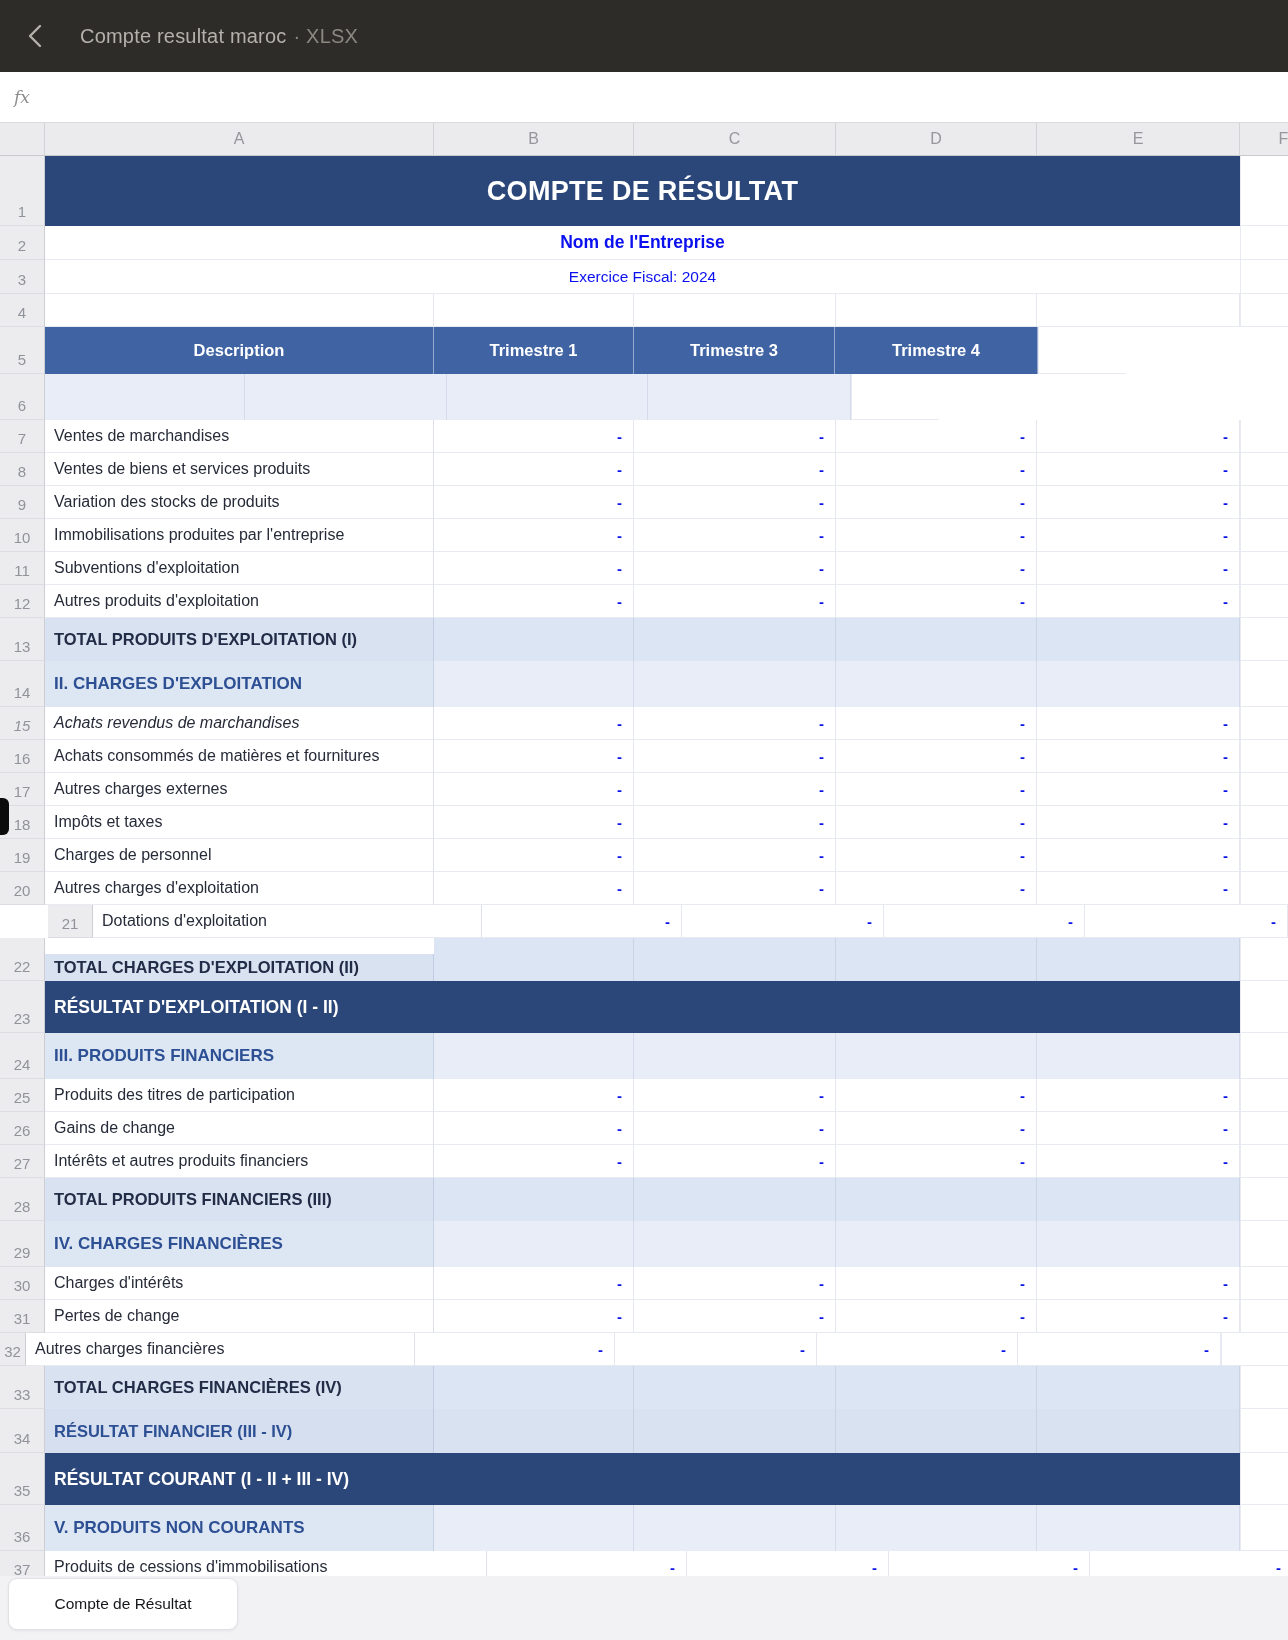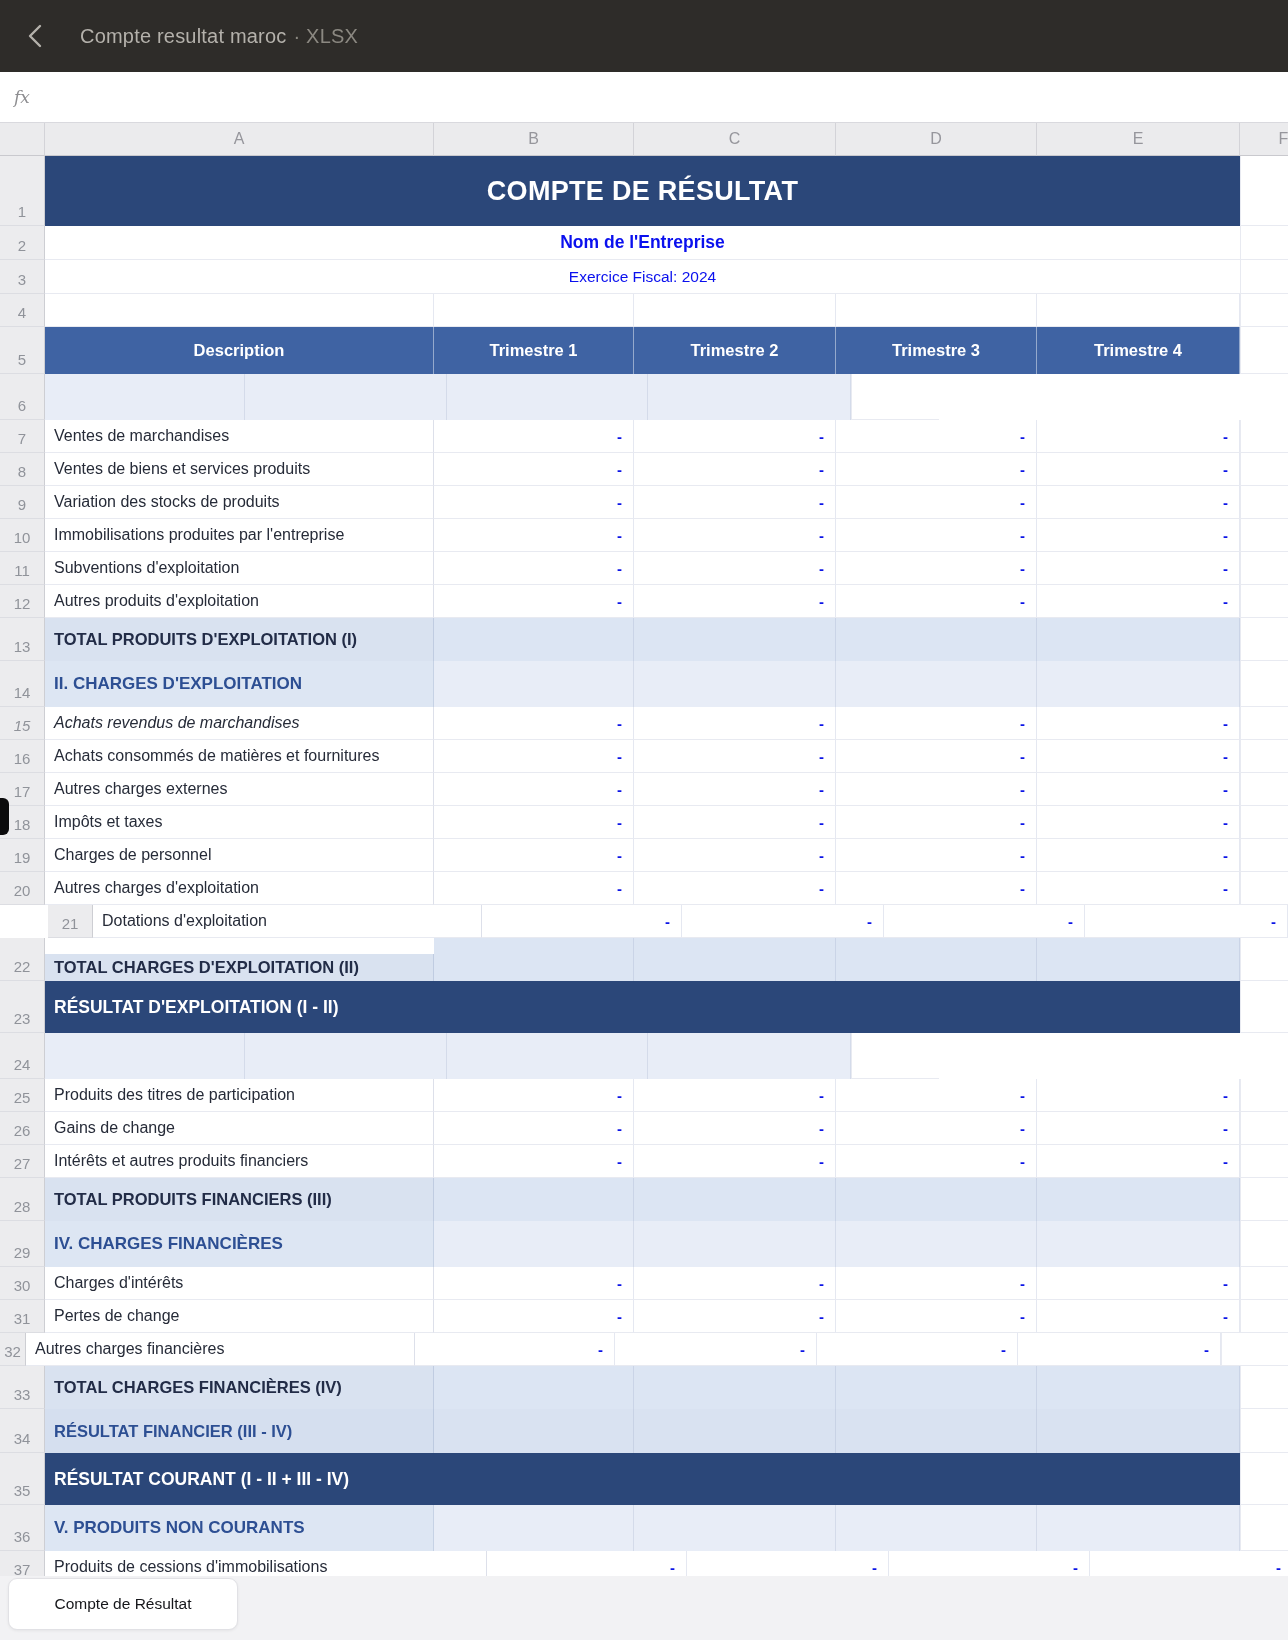--- a/index.html
+++ b/index.html
@@ -145,21 +145,20 @@
         <div class="cell empty-cell" style="width: 200px;"></div>
         <div class="cell empty-cell" style="width: 202px;"></div>
         <div class="cell empty-cell" style="width: 201px;"></div>
         <div class="cell empty-cell" style="width: 203px;"></div>
         <div class="cell f-cell" style="width: 88px;"></div>
       </div>
       <div class="row r-chead">
         <div class="gutter" style="width: 45px;">5</div>
         <div class="cell chead-cell" style="width: 389px;">Description</div>
         <div class="cell chead-cell" style="width: 200px;">Trimestre 1</div>
-        <div class="cell chead-cell" style="width: 202px;">Trimestre 2</div>
         <div class="cell chead-cell" style="width: 201px;">Trimestre 3</div>
         <div class="cell chead-cell" style="width: 203px;">Trimestre 4</div>
         <div class="cell f-cell" style="width: 88px;"></div>
       </div>
       <div class="row r-section">
         <div class="gutter" style="width: 45px;">6</div>
         <div class="cell sec-value" style="width: 200px;"></div>
         <div class="cell sec-value" style="width: 202px;"></div>
         <div class="cell sec-value" style="width: 201px;"></div>
         <div class="cell sec-value" style="width: 203px;"></div>
@@ -309,20 +308,21 @@
         <div class="cell tot-value" style="width: 203px;"></div>
         <div class="cell f-cell" style="width: 88px;"></div>
       </div>
       <div class="row r-banner">
         <div class="gutter" style="width: 45px;">23</div>
         <div class="cell banner-cell" style="width: 1195px;">RÉSULTAT D'EXPLOITATION (I - II)</div>
         <div class="cell f-cell" style="width: 88px;"></div>
       </div>
       <div class="row r-section">
         <div class="gutter" style="width: 45px;">24</div>
+        <div class="cell label-cell sec-label" style="width: 389px;">III. PRODUITS FINANCIERS</div>
         <div class="cell sec-value" style="width: 200px;"></div>
         <div class="cell sec-value" style="width: 202px;"></div>
         <div class="cell sec-value" style="width: 201px;"></div>
         <div class="cell sec-value" style="width: 203px;"></div>
         <div class="cell f-cell" style="width: 88px;"></div>
       </div>
       <div class="row r-data">
         <div class="gutter" style="width: 45px;">25</div>
         <div class="cell label-cell data-label" style="width: 389px;">Produits des titres de participation</div>
         <div class="cell data-value" style="width: 200px;">-</div>

